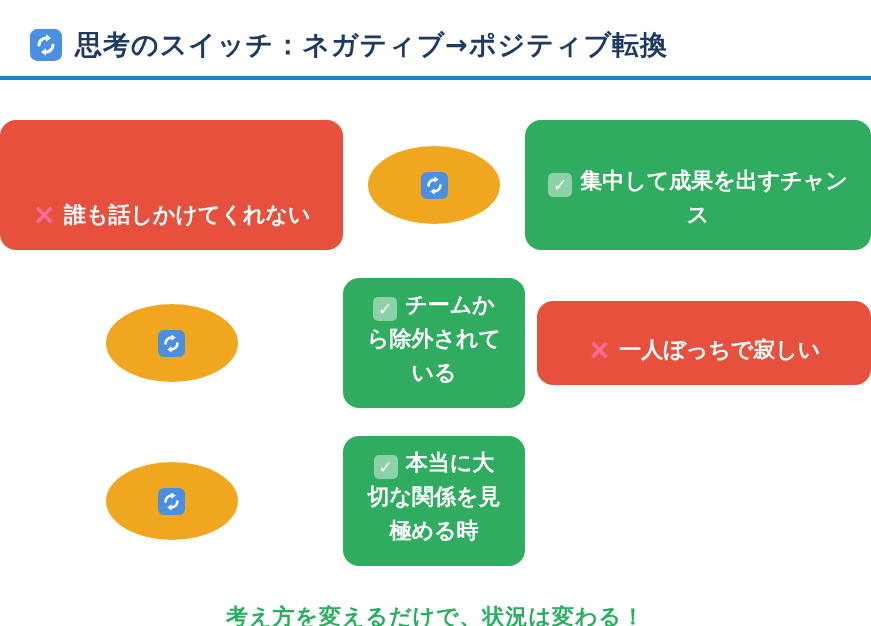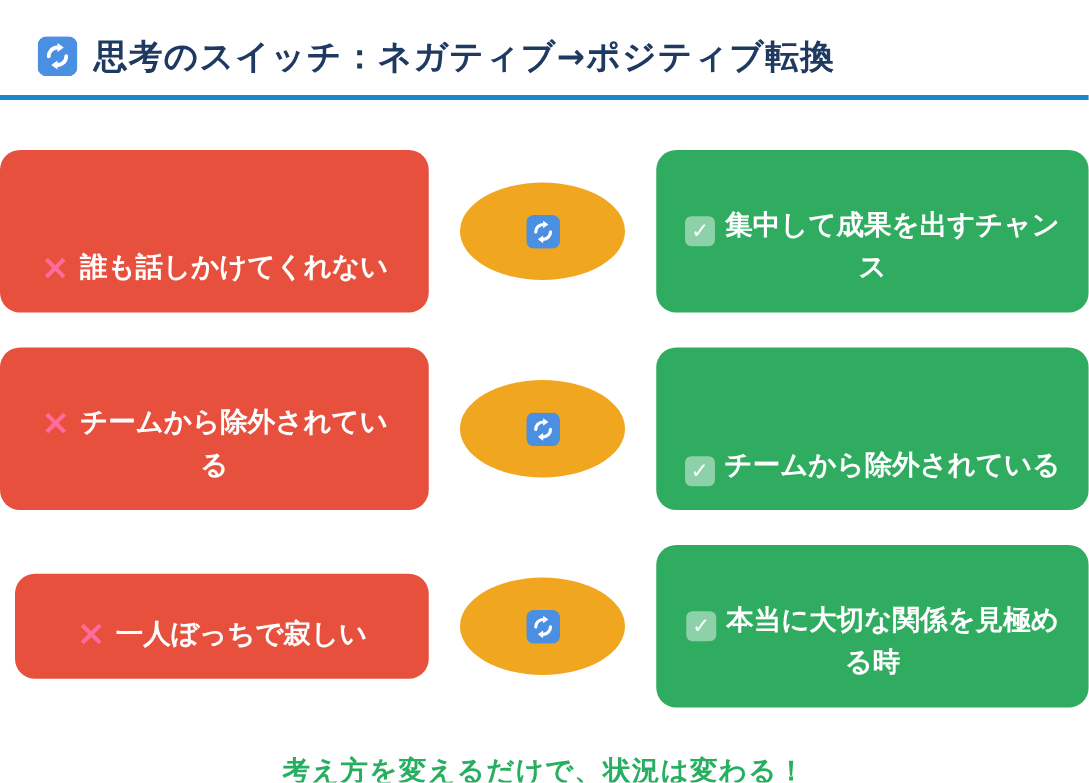--- a/index.html
+++ b/index.html
@@ -148,25 +148,20 @@
           <use href="#refresh-sym"></use>
         </svg>
     </div>
   </div>
   <div class="box box-positive">
     <div>
       <span class="pos-mark">✓</span><span>集中して成果を出すチャンス</span>
     </div>
   </div>
 
-  <div class="box box-negative">
-    <div>
-      <span class="neg-mark">×</span><span>チームから除外されている</span>
-    </div>
-  </div>
   <div class="arrow-cell">
     <div class="arrow-ellipse">
       <svg>
           <use href="#refresh-sym"></use>
         </svg>
     </div>
   </div>
   <div class="box box-positive">
     <div>
       <span class="pos-mark">✓</span><span>チームから除外されている</span>

